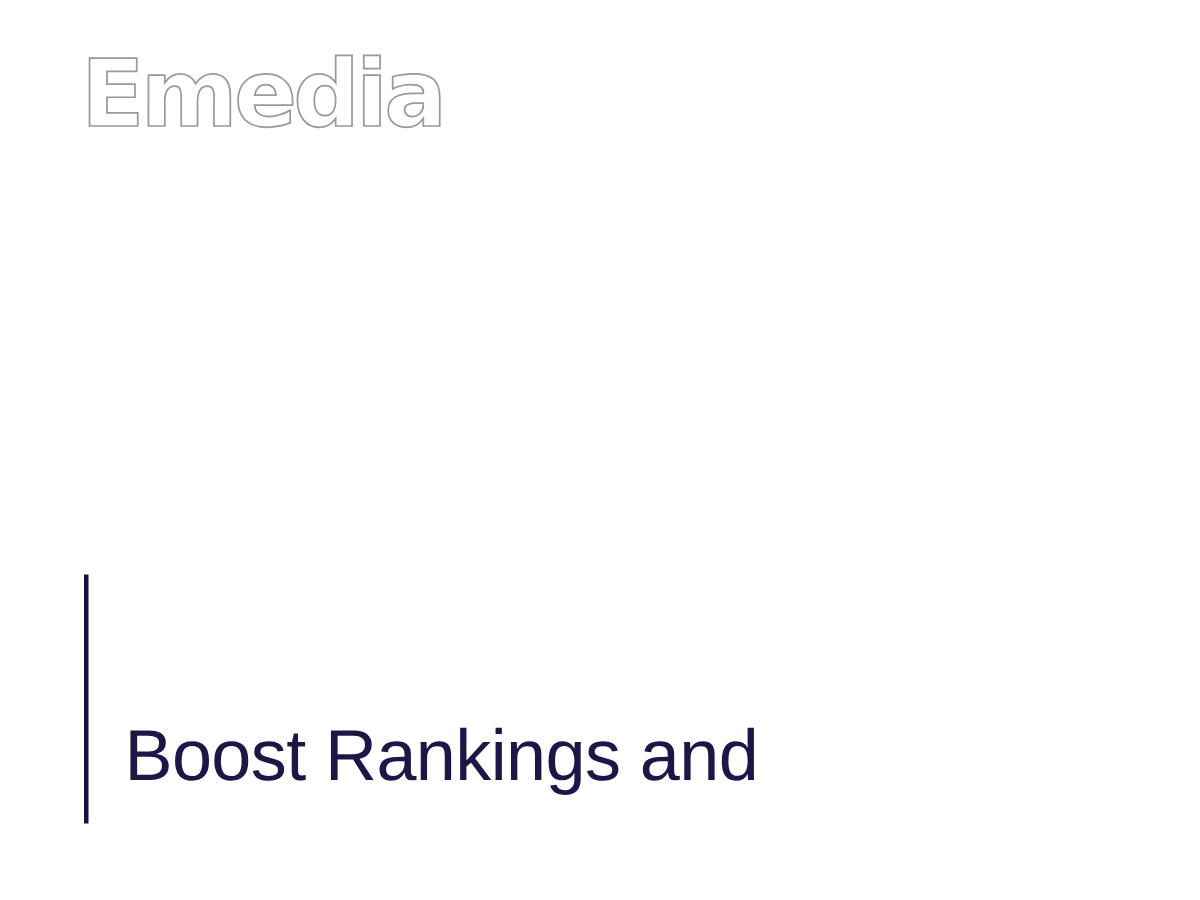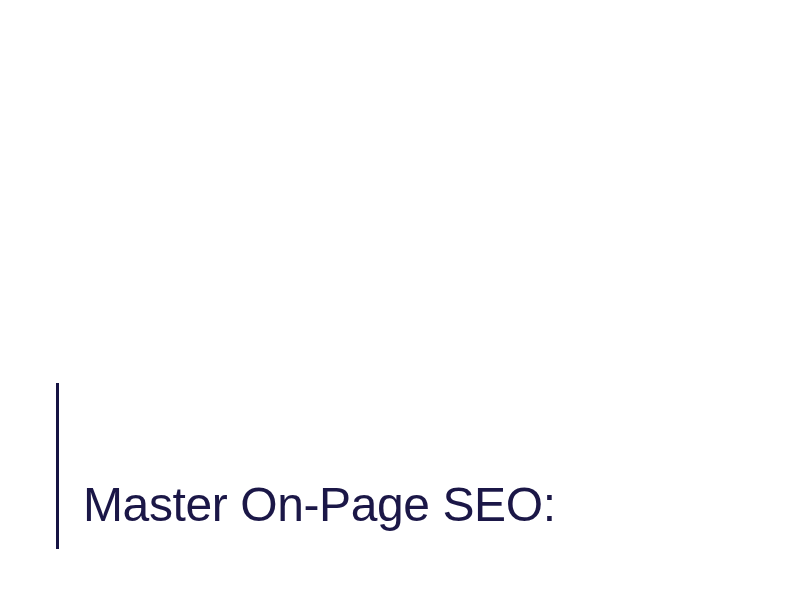--- a/index.html
+++ b/index.html
@@ -79,23 +79,28 @@
     height: 60px;
     line-height: 60px;
     white-space: nowrap;
   }
 </style>
 </head>
 <body style="background: rgb(255, 255, 255);">
 
 <div id="slide" style="background: rgb(255, 255, 255);">
 
+  <div id="brand-logo">
+    <svg viewBox="0 0 240 72" xmlns="http://www.w3.org/2000/svg" aria-hidden="true">
+      <text id="logo-svg-text" class="logo-outline-text" x="0" y="56" style="stroke: rgb(154, 154, 154);">Emedia</text>
+    </svg>
+
+  </div>
 
   <div id="title-block">
     <div id="title-accent-bar" style="background: rgb(22, 19, 67);"></div>
     <h1 id="title-text" style="color: rgb(27, 23, 71);">
-      <span class="title-line">Master On-Page SEO:</span>
       <span class="title-line">Boost Rankings and</span>
       
     </h1>
   </div>
 
 </div>
 
 </body></html>

